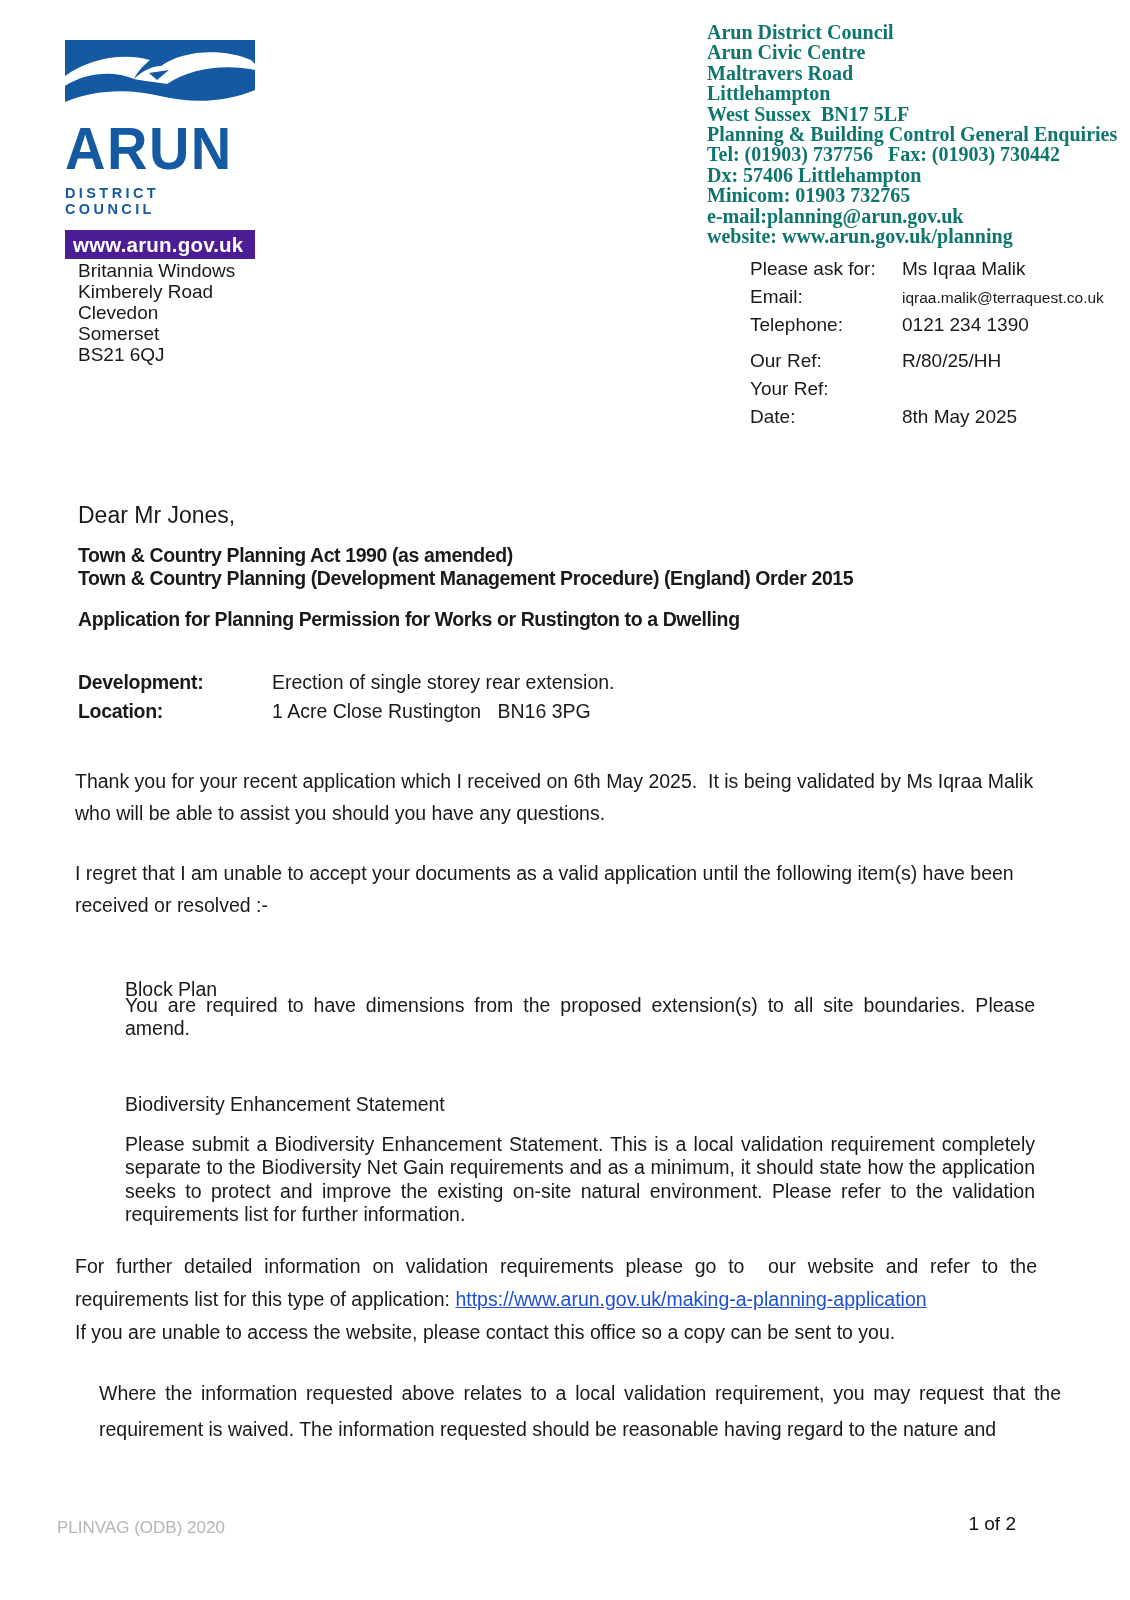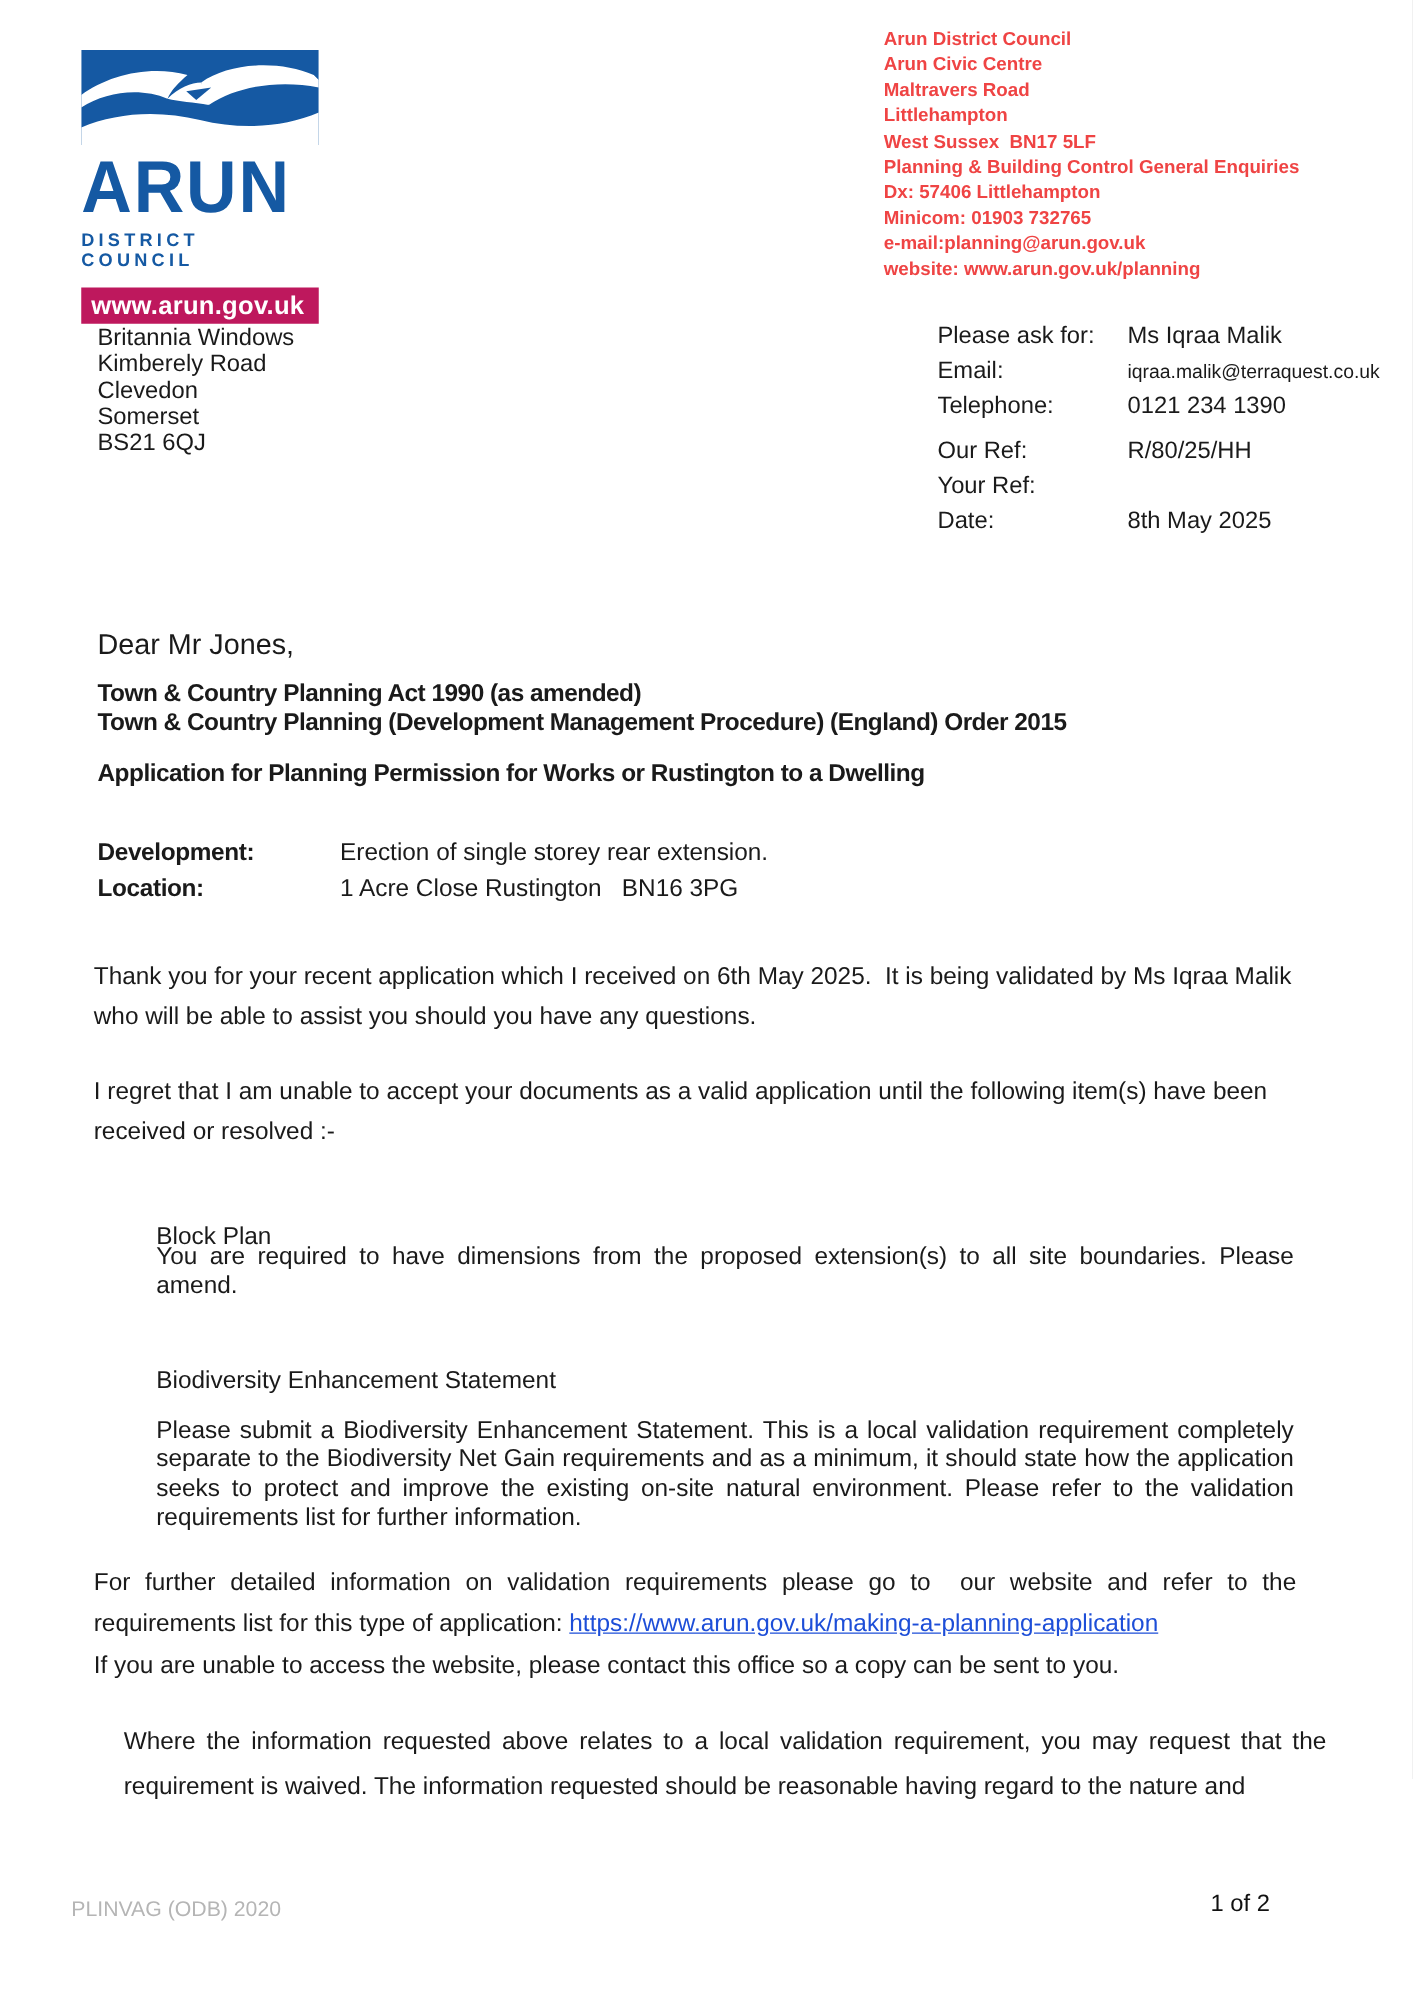--- a/index.html
+++ b/index.html
@@ -31,35 +31,36 @@
   }
   .logo-sub {
     color: #1559A3;
     font-weight: bold;
     font-size: 14.5px;
     letter-spacing: 3.4px;
     margin-top: 9px;
   }
   .logo-bar {
     margin-top: 13px;
-    background: #be185d;
+    background: #4c1d95;
     color: #ffffff;
     font-weight: bold;
     font-size: 20.5px;
     height: 29px;
     line-height: 29px;
     padding-left: 8px;
     letter-spacing: 0.2px;
   }
 
   
   .council-address {
     position: absolute; left: 707px; top: 22px;
-    font-weight: bold; font-size: 15px; line-height: 20.4px;
-    color: #ef4444;
+    font-weight: bold; font-size: 20px; line-height: 20.4px;
+    color: #0f766e;
+    font-family: Liberation Serif, serif;
   }
 
   
   .recipient {
     position: absolute; left: 78px; top: 260px;
     font-size: 19px; line-height: 21px;
   }
 
   
   .contact { position: absolute; left: 750px; top: 258px; width: 400px; }
@@ -131,20 +132,21 @@
     <div class="logo-bar">www.arun.gov.uk</div>
   </div>
 
   <div class="council-address">
     <div class="pre">Arun District Council</div>
     <div class="pre">Arun Civic Centre</div>
     <div class="pre">Maltravers Road</div>
     <div class="pre">Littlehampton</div>
     <div class="pre">West Sussex  BN17 5LF</div>
     <div class="pre">Planning &amp; Building Control General Enquiries</div>
+    <div class="pre">Tel: (01903) 737756   Fax: (01903) 730442</div>
     <div class="pre">Dx: 57406 Littlehampton</div>
     <div class="pre">Minicom: 01903 732765</div>
     <div class="pre">e-mail:planning@arun.gov.uk</div>
     <div class="pre">website: www.arun.gov.uk/planning</div>
   </div>
 
   <div class="recipient">
     <div>Britannia Windows</div>
     <div>Kimberely Road</div>
     <div>Clevedon</div>

